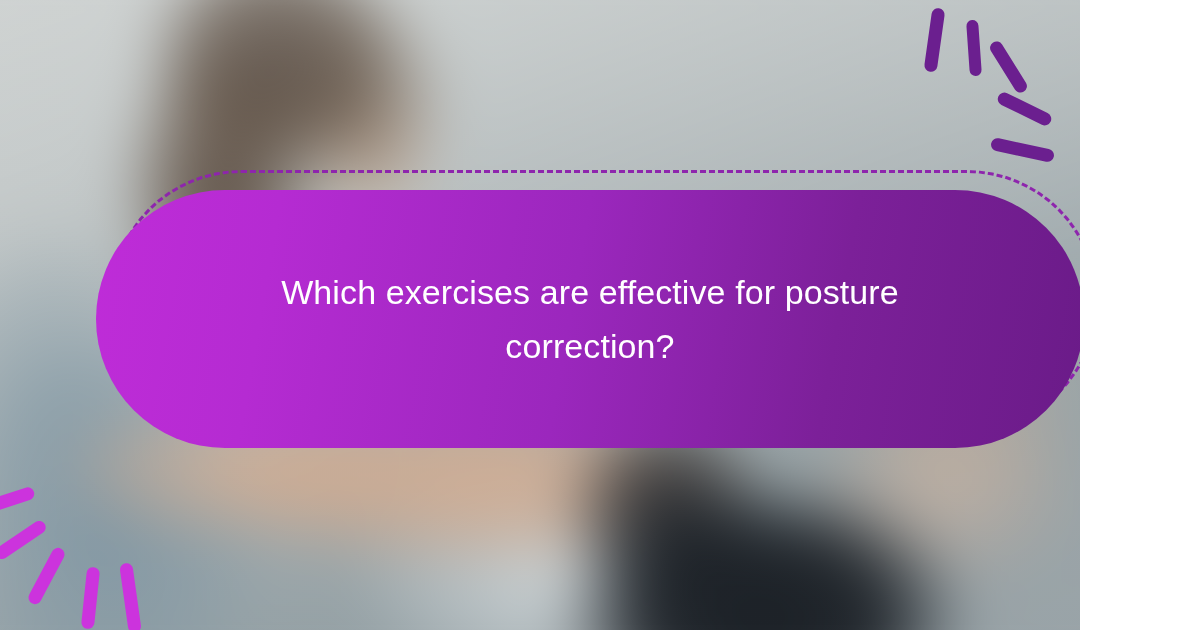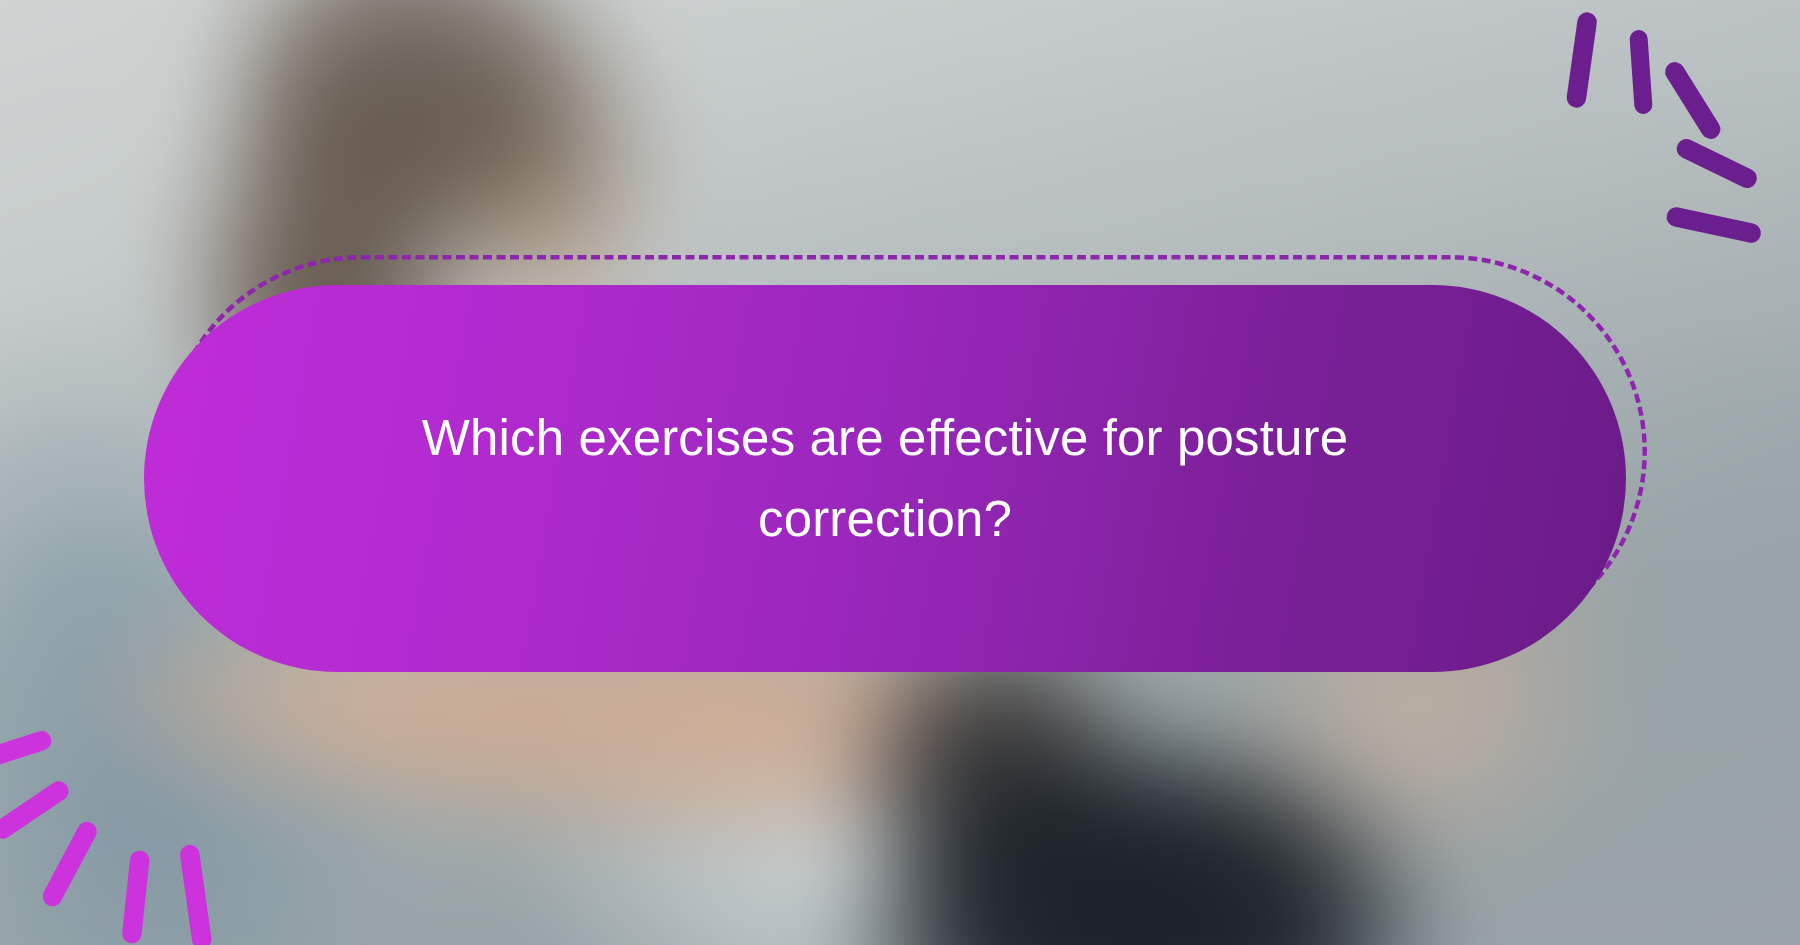--- a/index.html
+++ b/index.html
@@ -2,21 +2,21 @@
 <html><head>
 <meta charset="utf-8">
 <style>
   html, body {
     margin: 0;
     padding: 0;
     background: #ffffff;
   }
   .canvas {
     position: relative;
-    width: 1200px;
+    width: 1080px;
     height: 630px;
     overflow: hidden;
     font-family: "Liberation Sans", "DejaVu Sans", sans-serif;
     background: #a8b0b4;
   }
 
   
   .photo-bg {
     position: absolute;
     inset: -40px;

